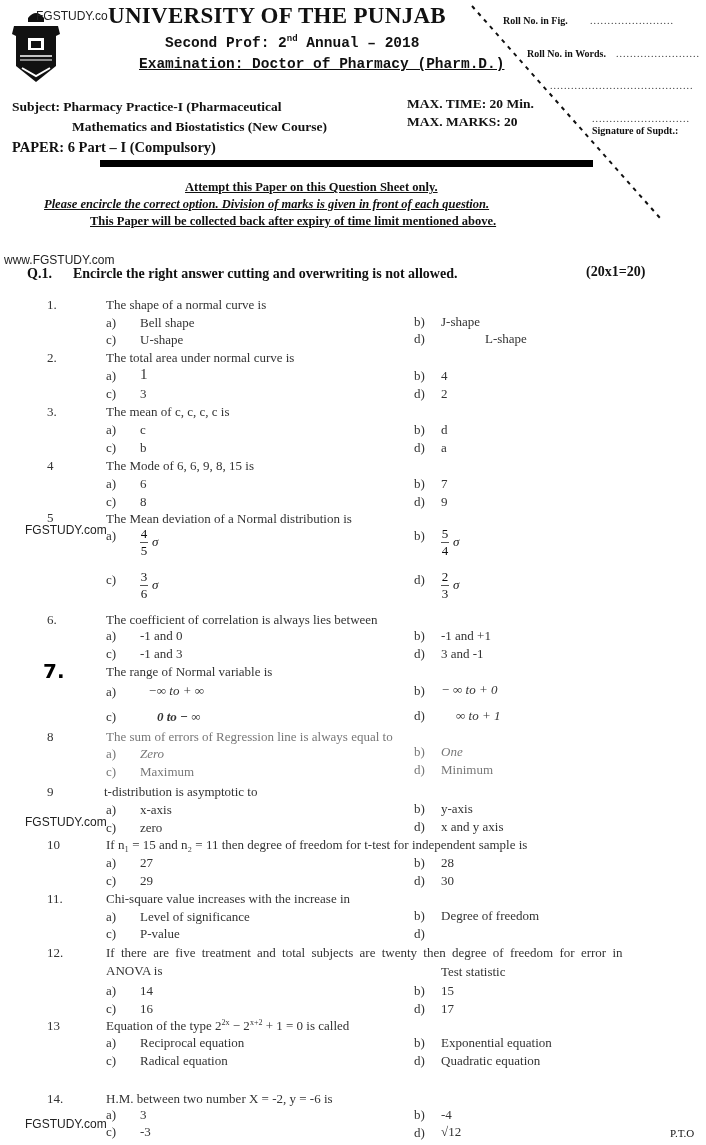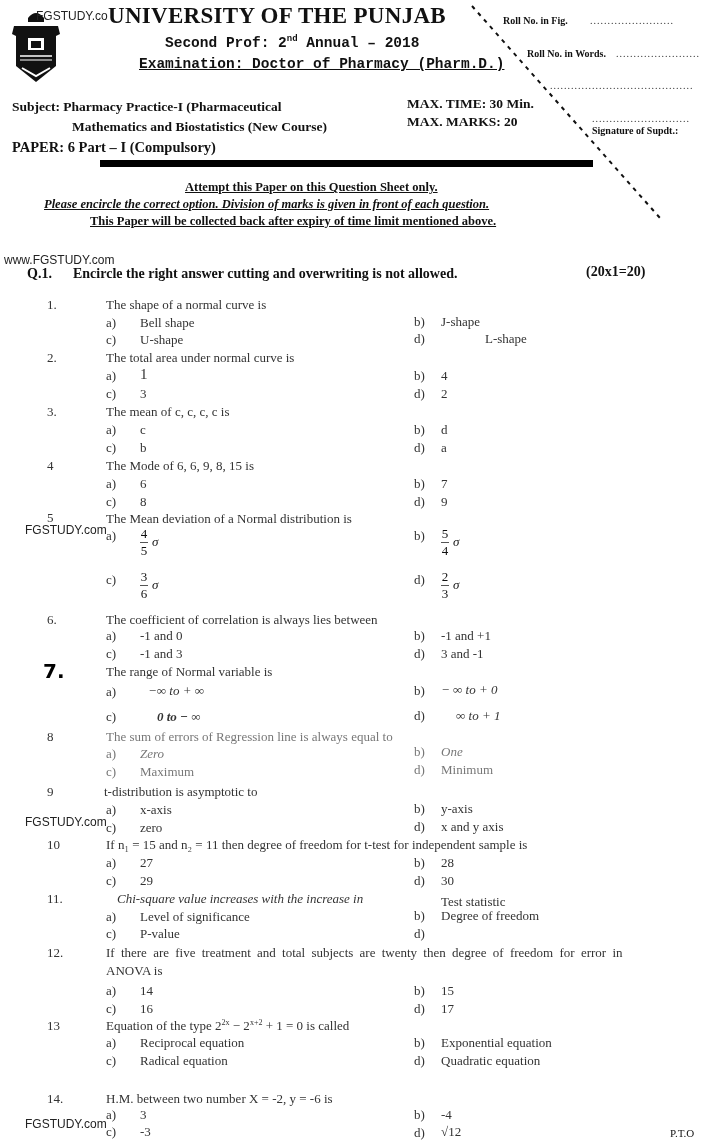--- a/index.html
+++ b/index.html
@@ -45,21 +45,21 @@
 
 <div class="abs wm" style="left:36px; top:9px;">FGSTUDY.co</div>
 
 <div class="abs title" style="left:108px; top:3px;">UNIVERSITY OF THE PUNJAB</div>
 <div class="abs sub" style="left:165px; top:34px;"><span>Second Prof: 2</span><sup style="font-size:9px;">nd</sup><span> Annual – 2018</span></div>
 <div class="abs sub u" style="left:139px; top:56px;">Examination: Doctor of Pharmacy (Pharm.D.)</div>
 
 <div class="abs meta" style="left:12px; top:99px;">Subject: Pharmacy Practice-I (Pharmaceutical</div>
 <div class="abs meta" style="left:72px; top:119px;">Mathematics and Biostatistics (New Course)</div>
 <div class="abs meta" style="left:12px; top:139px; font-size:14.5px;">PAPER: 6   Part – I (Compulsory)</div>
-<div class="abs meta" style="left:407px; top:96px;">MAX. TIME: 30 Min.</div>
+<div class="abs meta" style="left:407px; top:96px;">MAX. TIME: 20 Min.</div>
 <div class="abs meta" style="left:407px; top:114px;">MAX. MARKS: 20</div>
 
 <div class="abs roll" style="left:503px; top:15px;">Roll No. in Fig.</div>
 <div class="abs dots" style="left:590px; top:15px;">........................</div>
 <div class="abs roll" style="left:527px; top:48px;">Roll No. in Words.</div>
 <div class="abs dots" style="left:616px; top:48px;">........................</div>
 <div class="abs dots" style="left:550px; top:80px;">.........................................</div>
 <div class="abs dots" style="left:592px; top:113px;">............................</div>
 <div class="abs roll" style="left:592px; top:125px;">Signature of Supdt.:</div>
 
@@ -230,29 +230,29 @@
   <div class="abs opt" style="left:414px; top:855px;">b)</div>
   <div class="abs opt" style="left:441px; top:855px;">28</div>
   <div class="abs opt" style="left:106px; top:873px;">c)</div>
   <div class="abs opt" style="left:140px; top:873px;">29</div>
   <div class="abs opt" style="left:414px; top:873px;">d)</div>
   <div class="abs opt" style="left:441px; top:873px;">30</div>
 </div>
 
 <div>
   <div class="abs qn" style="left:47px; top:891px;">11.</div>
-  <div class="abs q" style="left:117px; top:891px;font-style:italic;">Chi-square value increases with the increase in</div>
+  <div class="abs q" style="left:106px; top:891px;">Chi-square value increases with the increase in</div>
   <div class="abs opt" style="left:106px; top:909px;">a)</div>
   <div class="abs opt" style="left:140px; top:909px;">Level of significance</div>
   <div class="abs opt" style="left:414px; top:908px;">b)</div>
   <div class="abs opt" style="left:441px; top:908px;">Degree of freedom</div>
   <div class="abs opt" style="left:106px; top:926px;">c)</div>
   <div class="abs opt" style="left:140px; top:926px;">P-value</div>
   <div class="abs opt" style="left:414px; top:926px;">d)</div>
-  <div class="abs opt" style="left:441px; top:894px;text-align:center;">Test statistic</div>
+  <div class="abs opt" style="left:441px; top:964px;text-align:center;">Test statistic</div>
 </div>
 
 <div>
   <div class="abs qn" style="left:47px; top:945px;">12.</div>
   <div class="abs q" style="left:106px; top:945px; word-spacing:3px;">If there are five treatment and total subjects are twenty then degree of freedom for error in</div>
   <div class="abs q" style="left:106px; top:963px;">ANOVA is</div>
   <div class="abs opt" style="left:106px; top:983px;">a)</div>
   <div class="abs opt" style="left:140px; top:983px;">14</div>
   <div class="abs opt" style="left:414px; top:983px;">b)</div>
   <div class="abs opt" style="left:441px; top:983px;">15</div>

